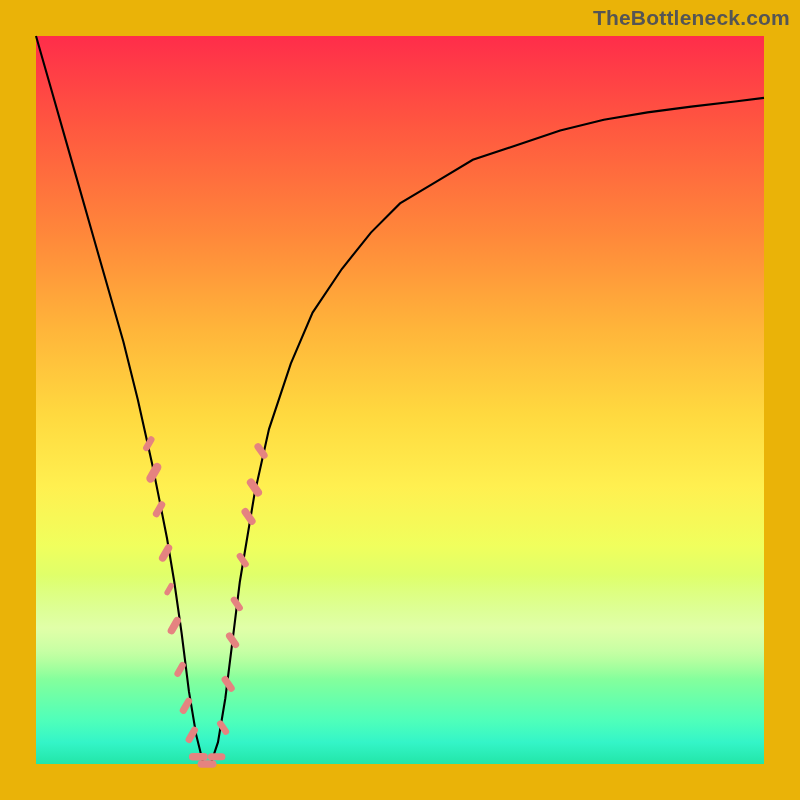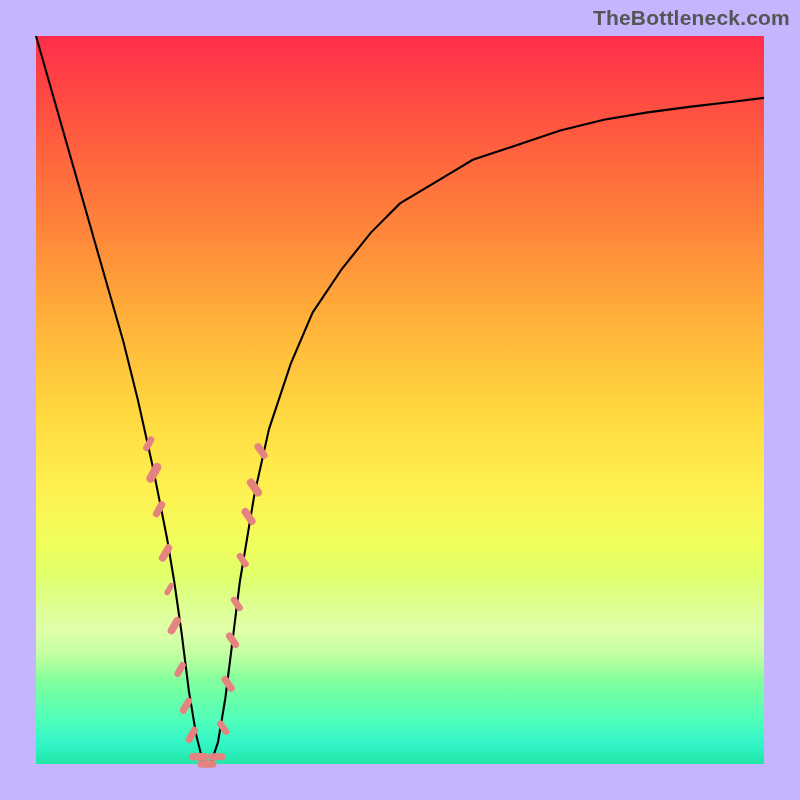--- a/index.html
+++ b/index.html
@@ -9,21 +9,21 @@
     height: 800px;
     background: #000;
     overflow: hidden;
   }
   .frame {
     position: absolute;
     left: 0;
     top: 0;
     width: 800px;
     height: 800px;
-    background: #c4b5fd;
+    background: #eab308;
   }
   .plot-area {
     position: absolute;
     left: 36px;
     top: 36px;
     width: 728px;
     height: 728px;
     background: linear-gradient(to bottom,
       #ff2d4a 0%,
       #ff5640 12%,

